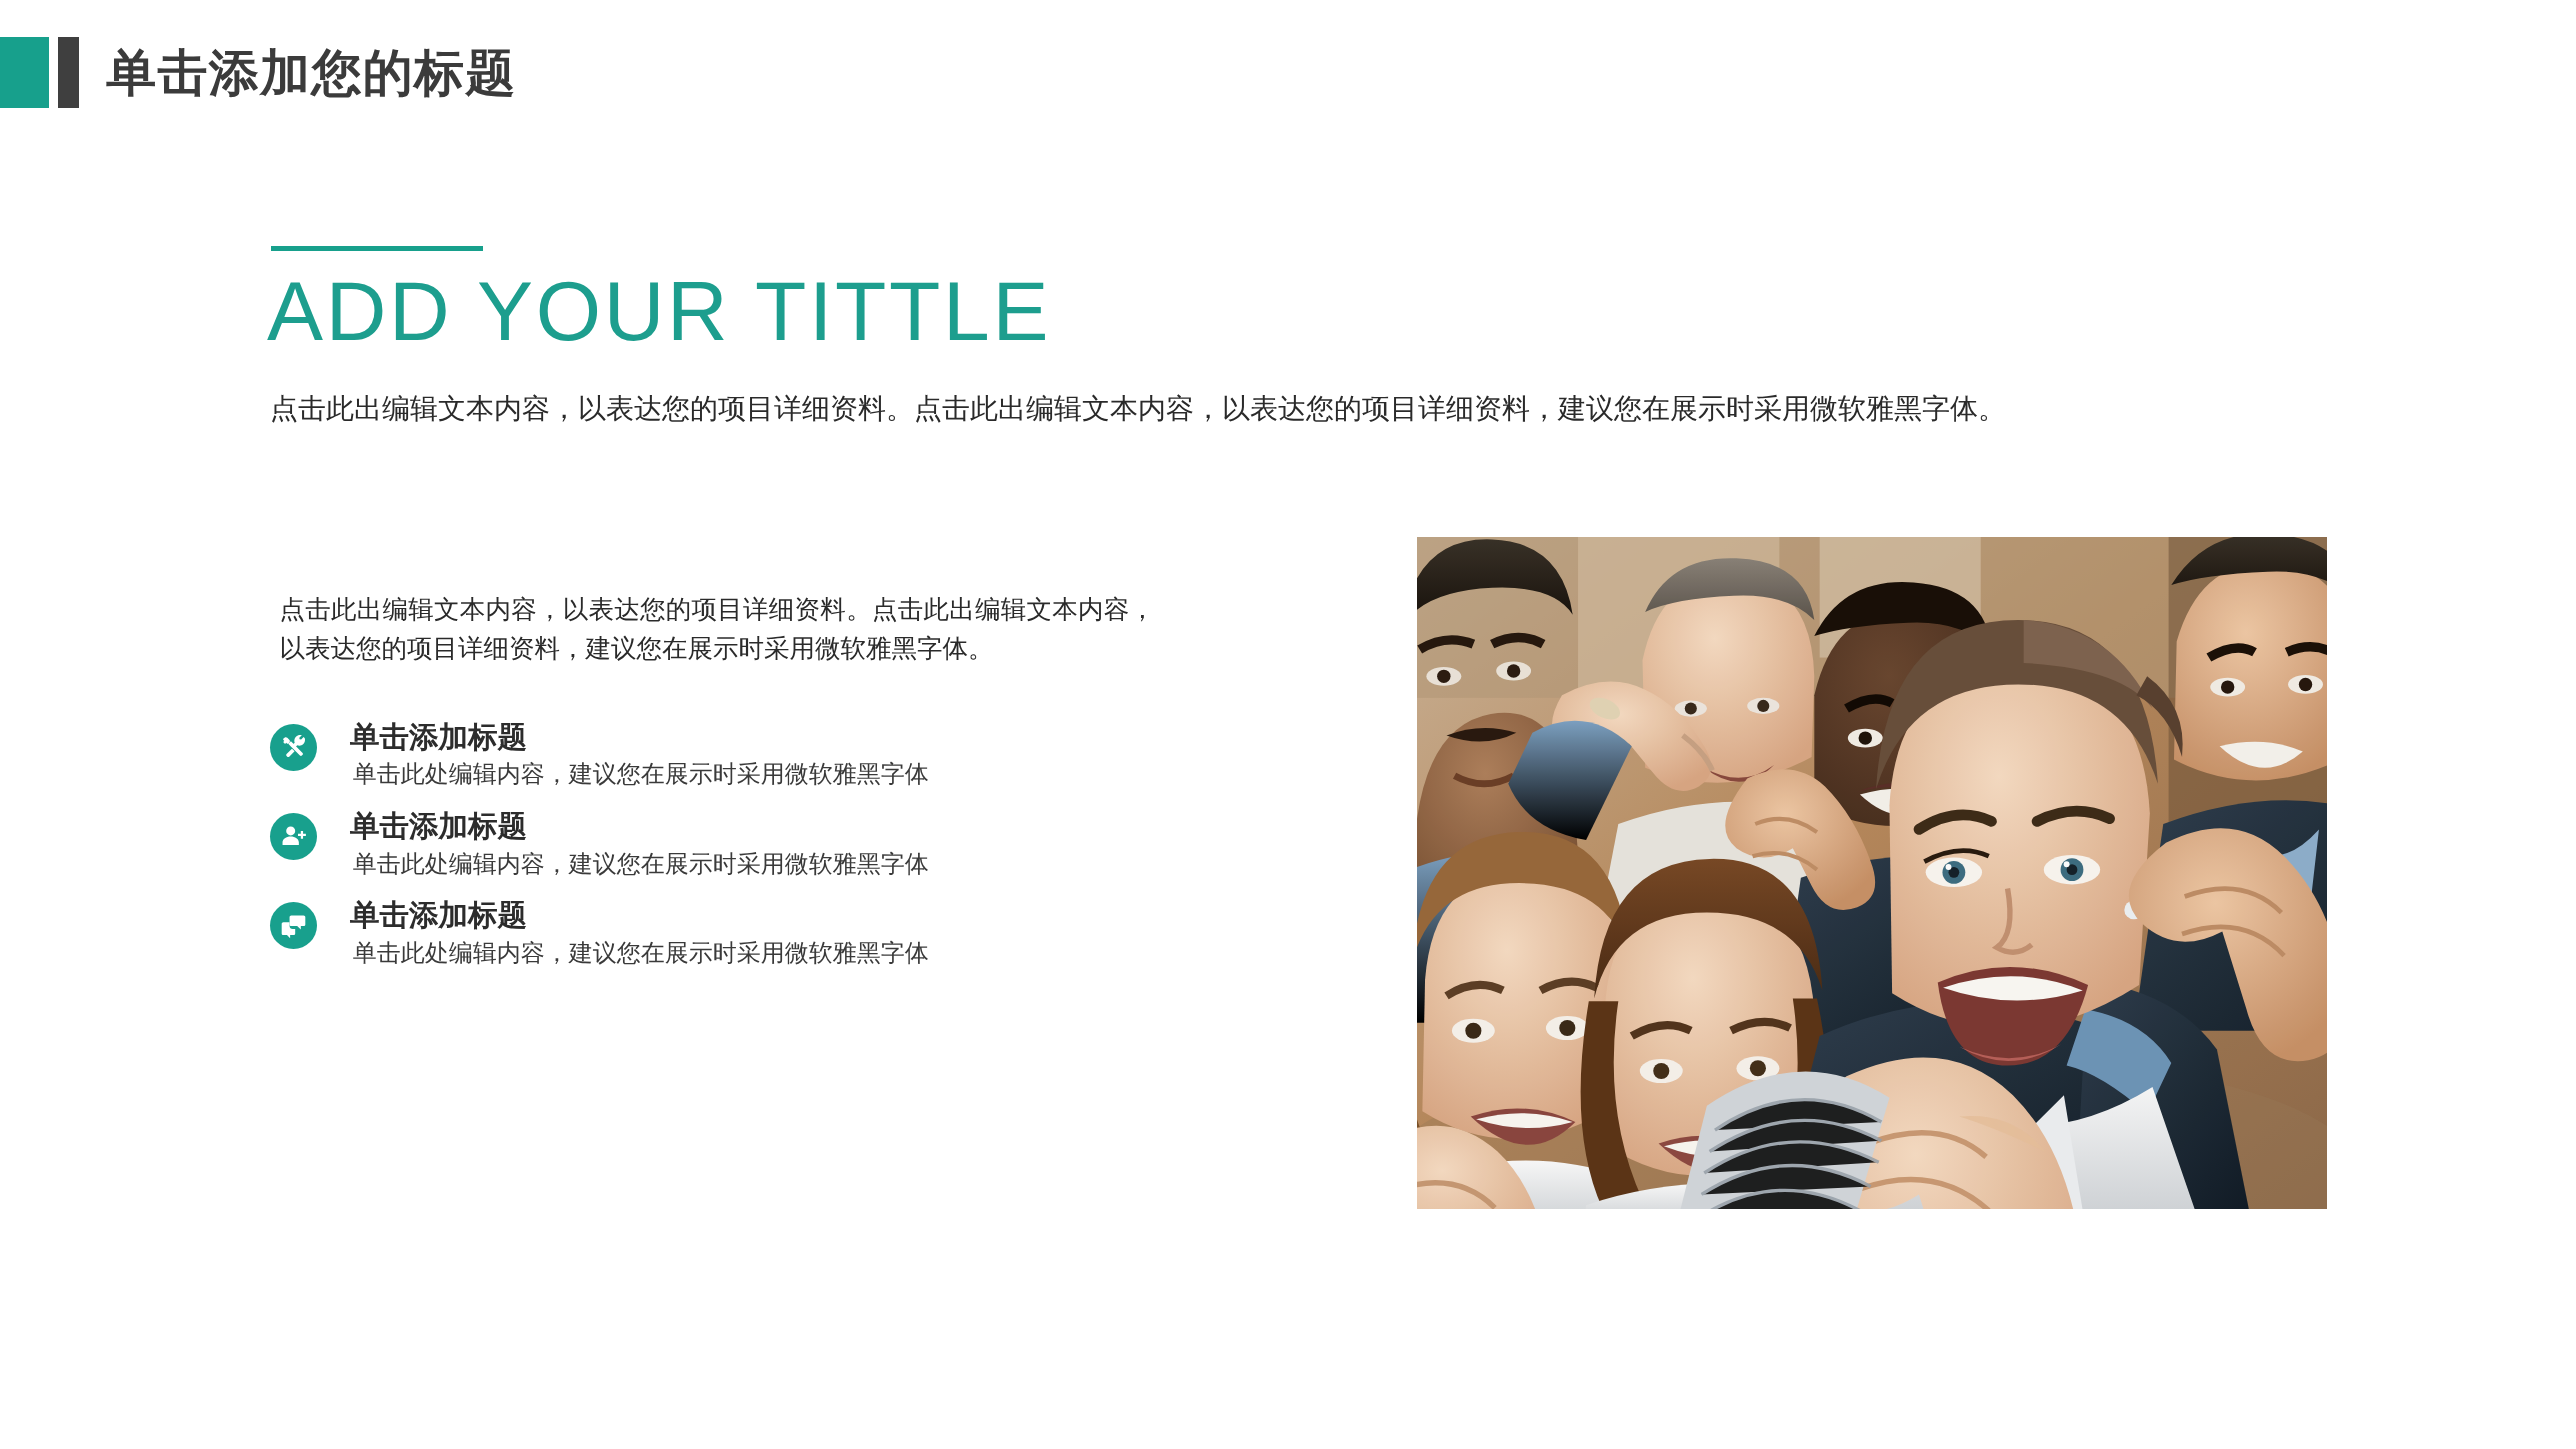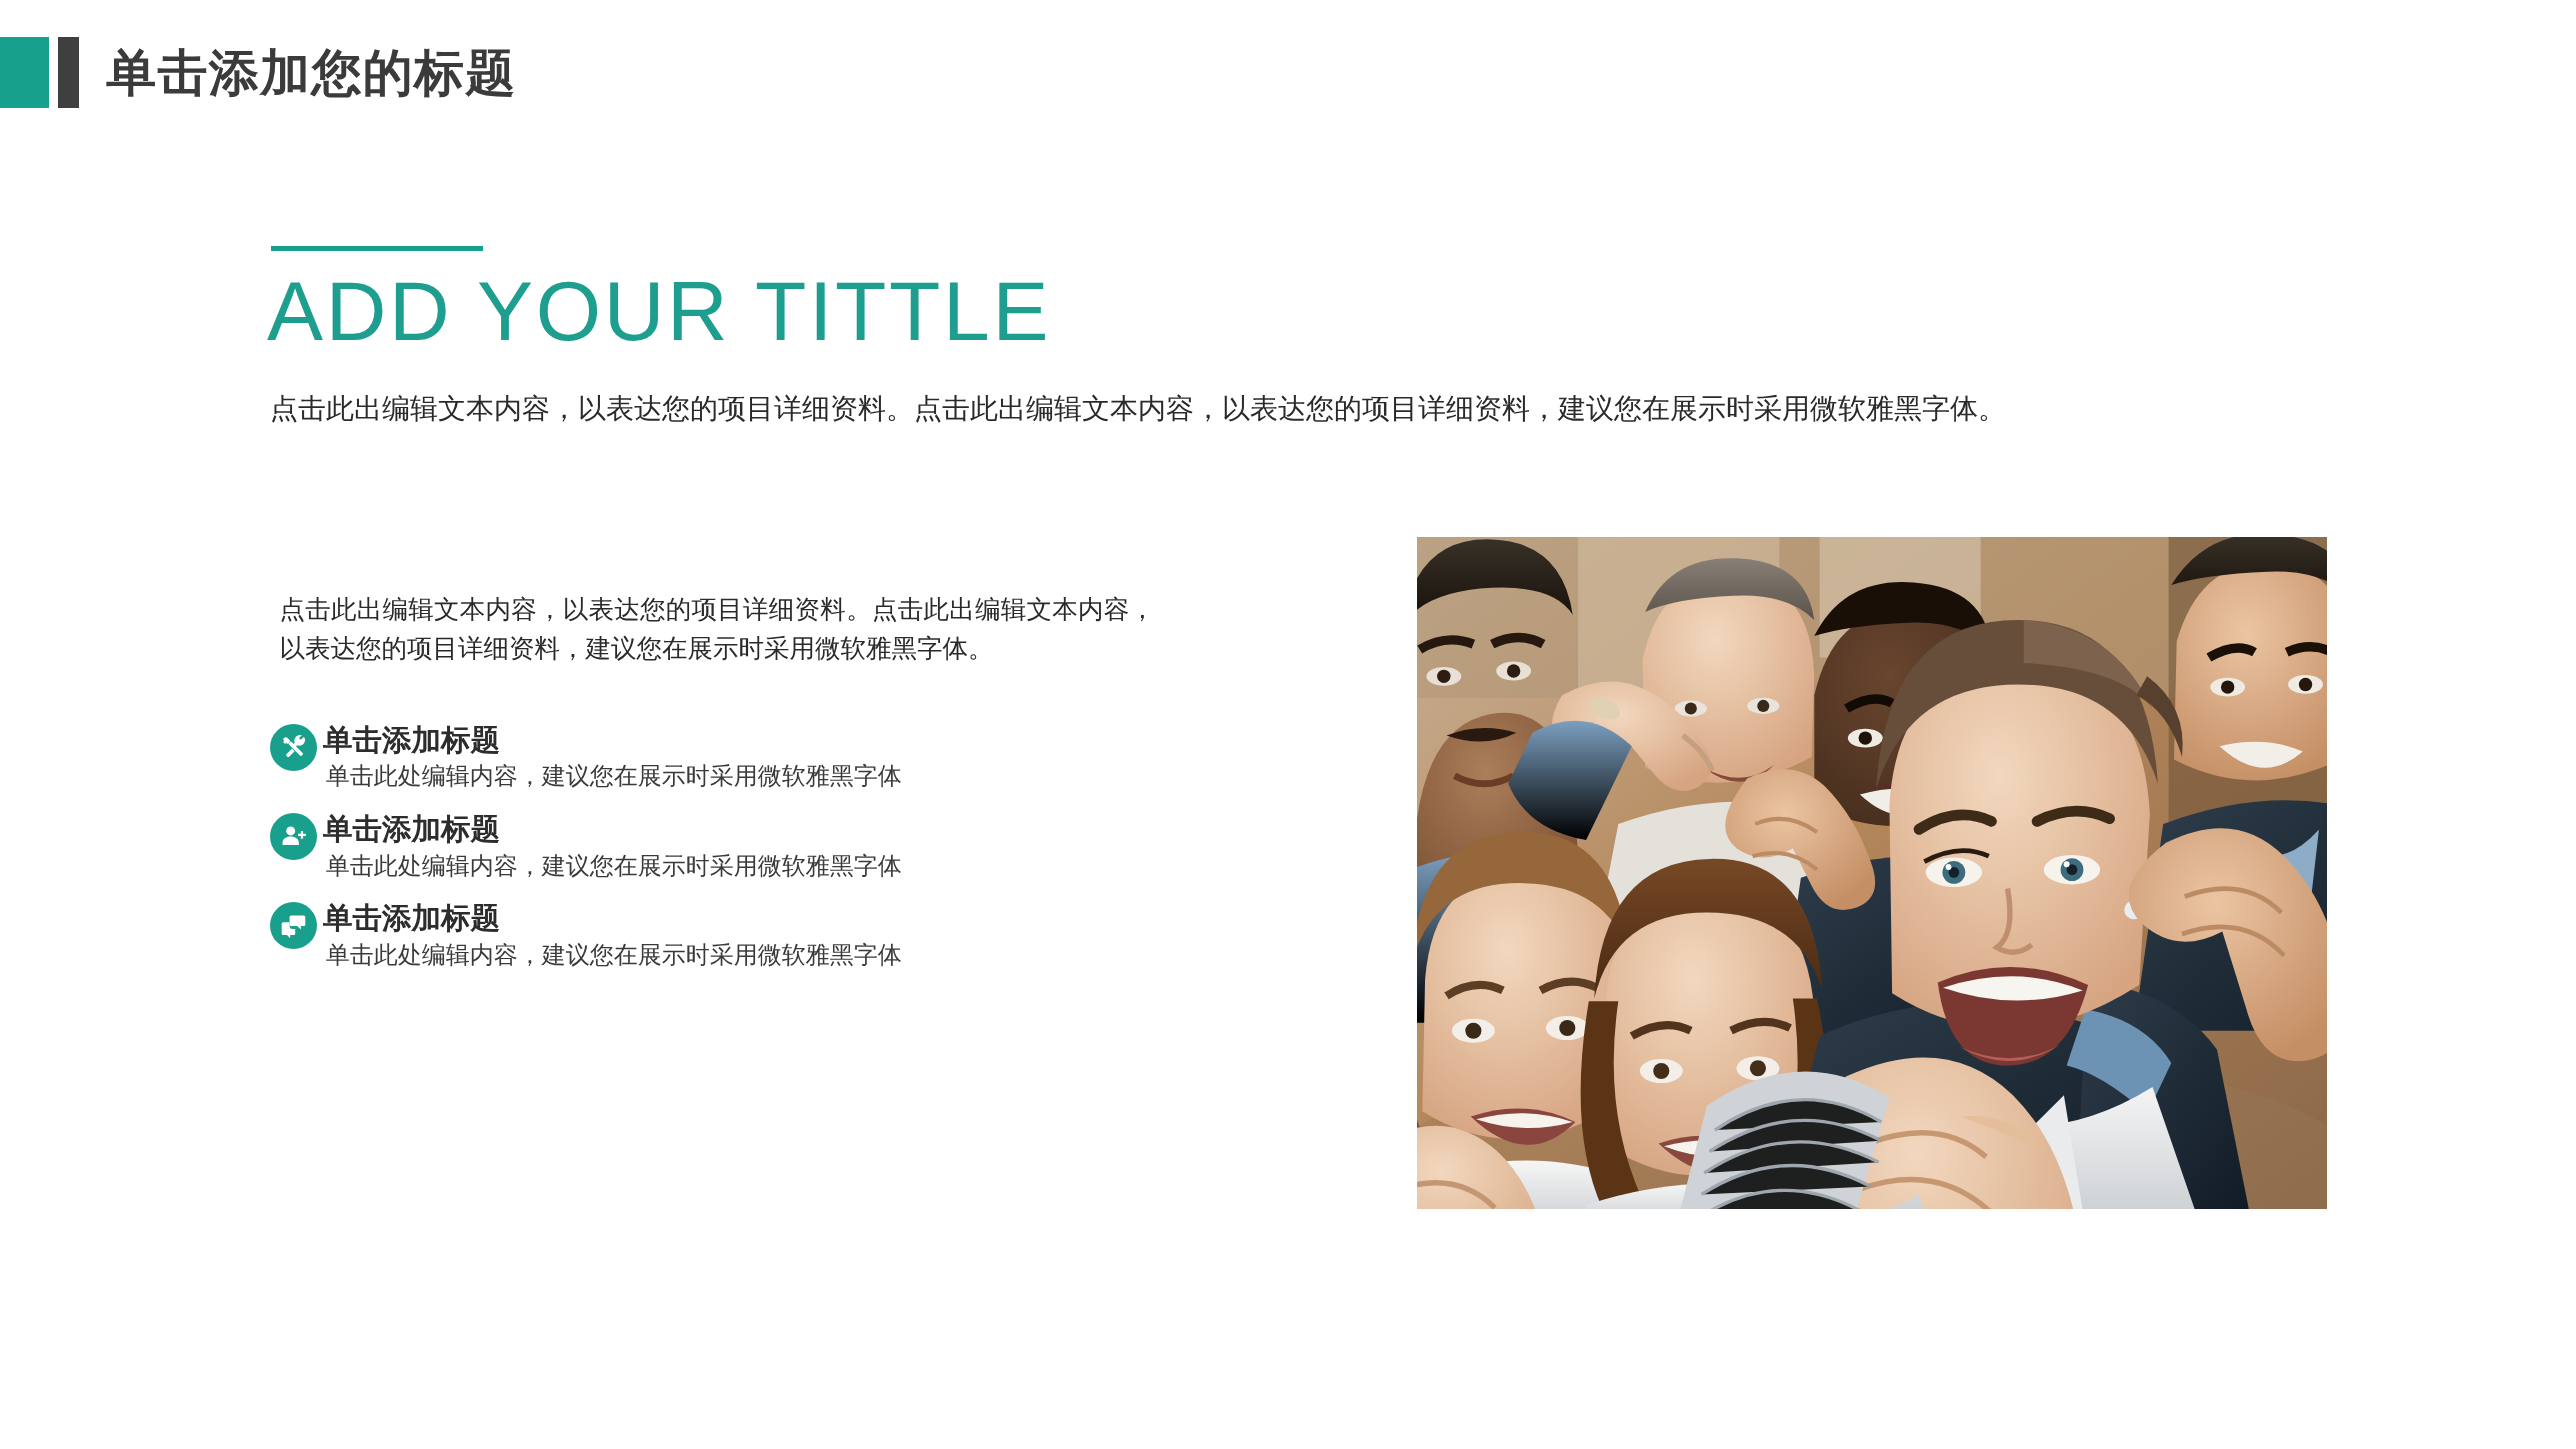--- a/index.html
+++ b/index.html
@@ -115,22 +115,23 @@
     height: 47px;
     border-radius: 50%;
     background: #18a08d;
     display: flex;
     align-items: center;
     justify-content: center;
     margin-top: 1.3px;
   }
   .feature-icon svg { display: block; }
   .feature-text {
-    margin-left: 6px;
+    margin-left: 33px;
     flex: 1 1 auto;
+    font-family: Liberation Mono, monospace;
   }
   .feature-title {
     font-size: 29.5px;
     font-weight: bold;
     color: #2c2c2c;
     line-height: 1.15;
     margin: 0 0 4px 0;
   }
   .feature-desc {
     font-size: 24px;

